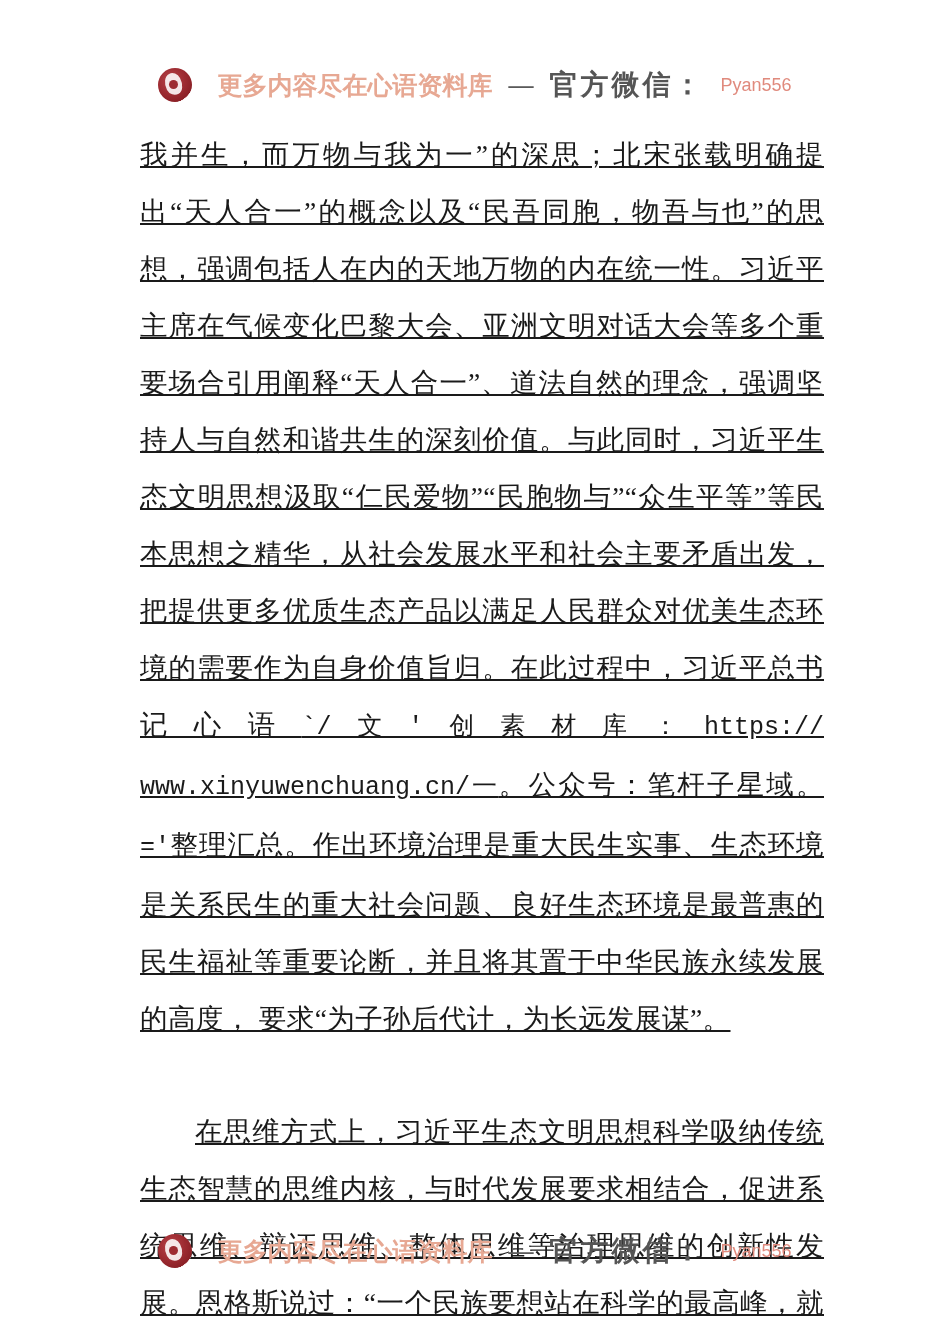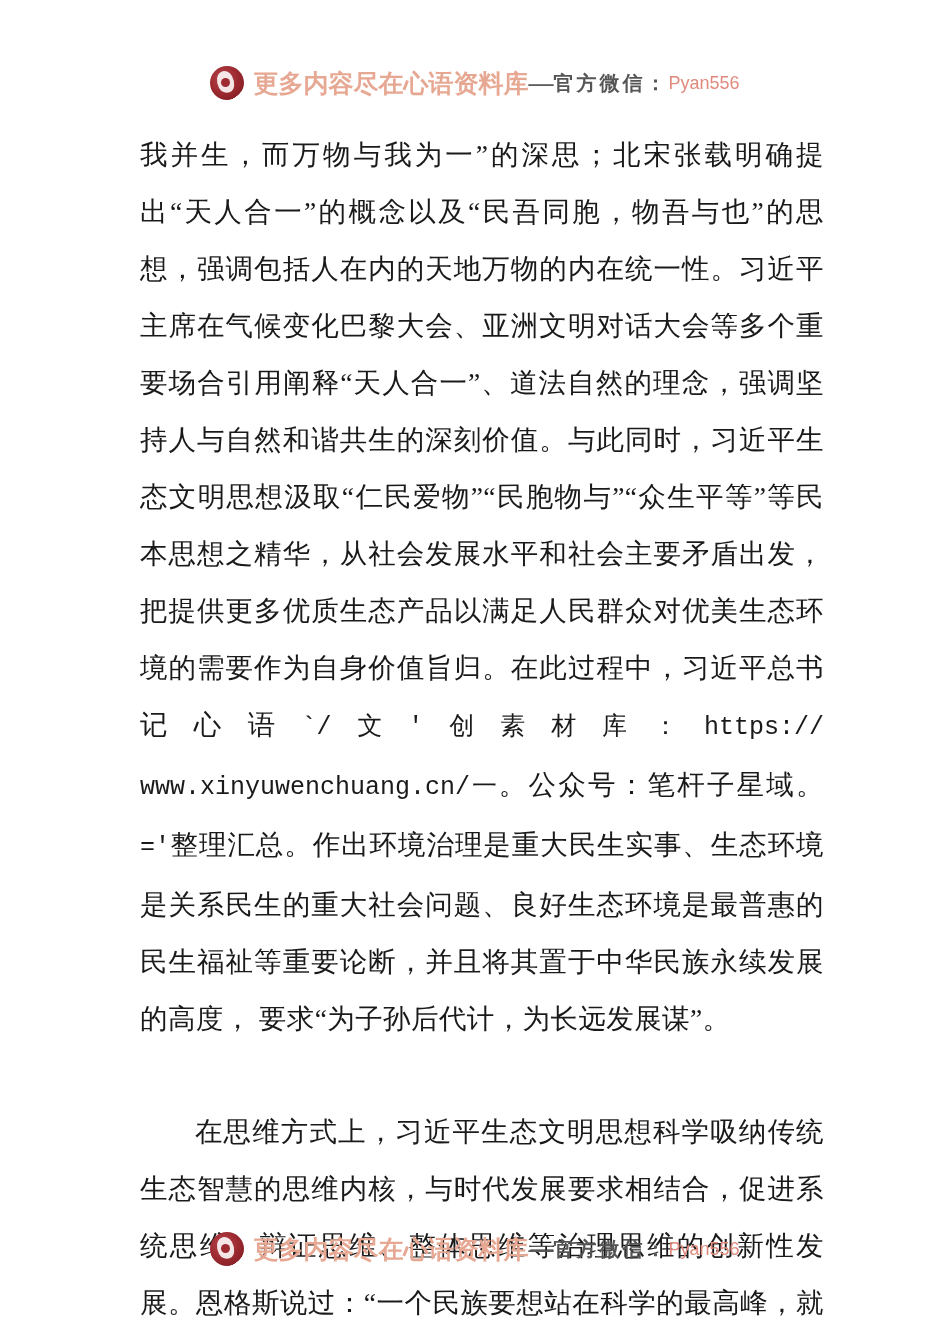--- a/index.html
+++ b/index.html
@@ -18,21 +18,21 @@
   }
 
   
   .watermark {
     position: absolute;
     left: 0;
     width: 950px;
     display: flex;
     align-items: center;
     justify-content: center;
-    gap: 0;
+    gap: 16px;
     white-space: nowrap;
   }
   .watermark-header { top: 66px; }
   .watermark-footer { top: 1232px; }
 
   .wm-logo {
     position: relative;
     width: 34px;
     height: 34px;
     border-radius: 50%;
@@ -73,21 +73,21 @@
   }
   .wm-dash {
     color: #5a5a5a;
     font-size: 25px;
     font-weight: 700;
     letter-spacing: 0;
   }
   .wm-text-gray {
     color: #555555;
     font-family: "Liberation Serif", "DejaVu Serif", serif;
-    font-size: 20px;
+    font-size: 28px;
     font-weight: 700;
     letter-spacing: 3px;
   }
   .wm-handle {
     color: #e08a7d;
     font-family: "Liberation Sans", "DejaVu Sans", sans-serif;
     font-size: 18px;
     font-weight: 400;
     letter-spacing: 0px;
   }
@@ -102,20 +102,21 @@
   .para {
     margin: 0;
     font-family: "Liberation Serif", "DejaVu Serif", serif;
     font-size: 27.5px;
     line-height: 57px;
     color: #1a1a1a;
     text-align: justify;
     text-justify: inter-character;
     letter-spacing: 0.4px;
     word-break: break-all;
+    text-decoration: underline;
   }
   .para + .para { margin-top: 56px; }
   .para.indent { text-indent: 2em; }
   .para .mono {
     font-family: "Liberation Mono", "DejaVu Sans Mono", monospace;
     font-size: 25px;
     letter-spacing: 0;
   }
   .para .nowrapseg { white-space: nowrap; }
 </style>

